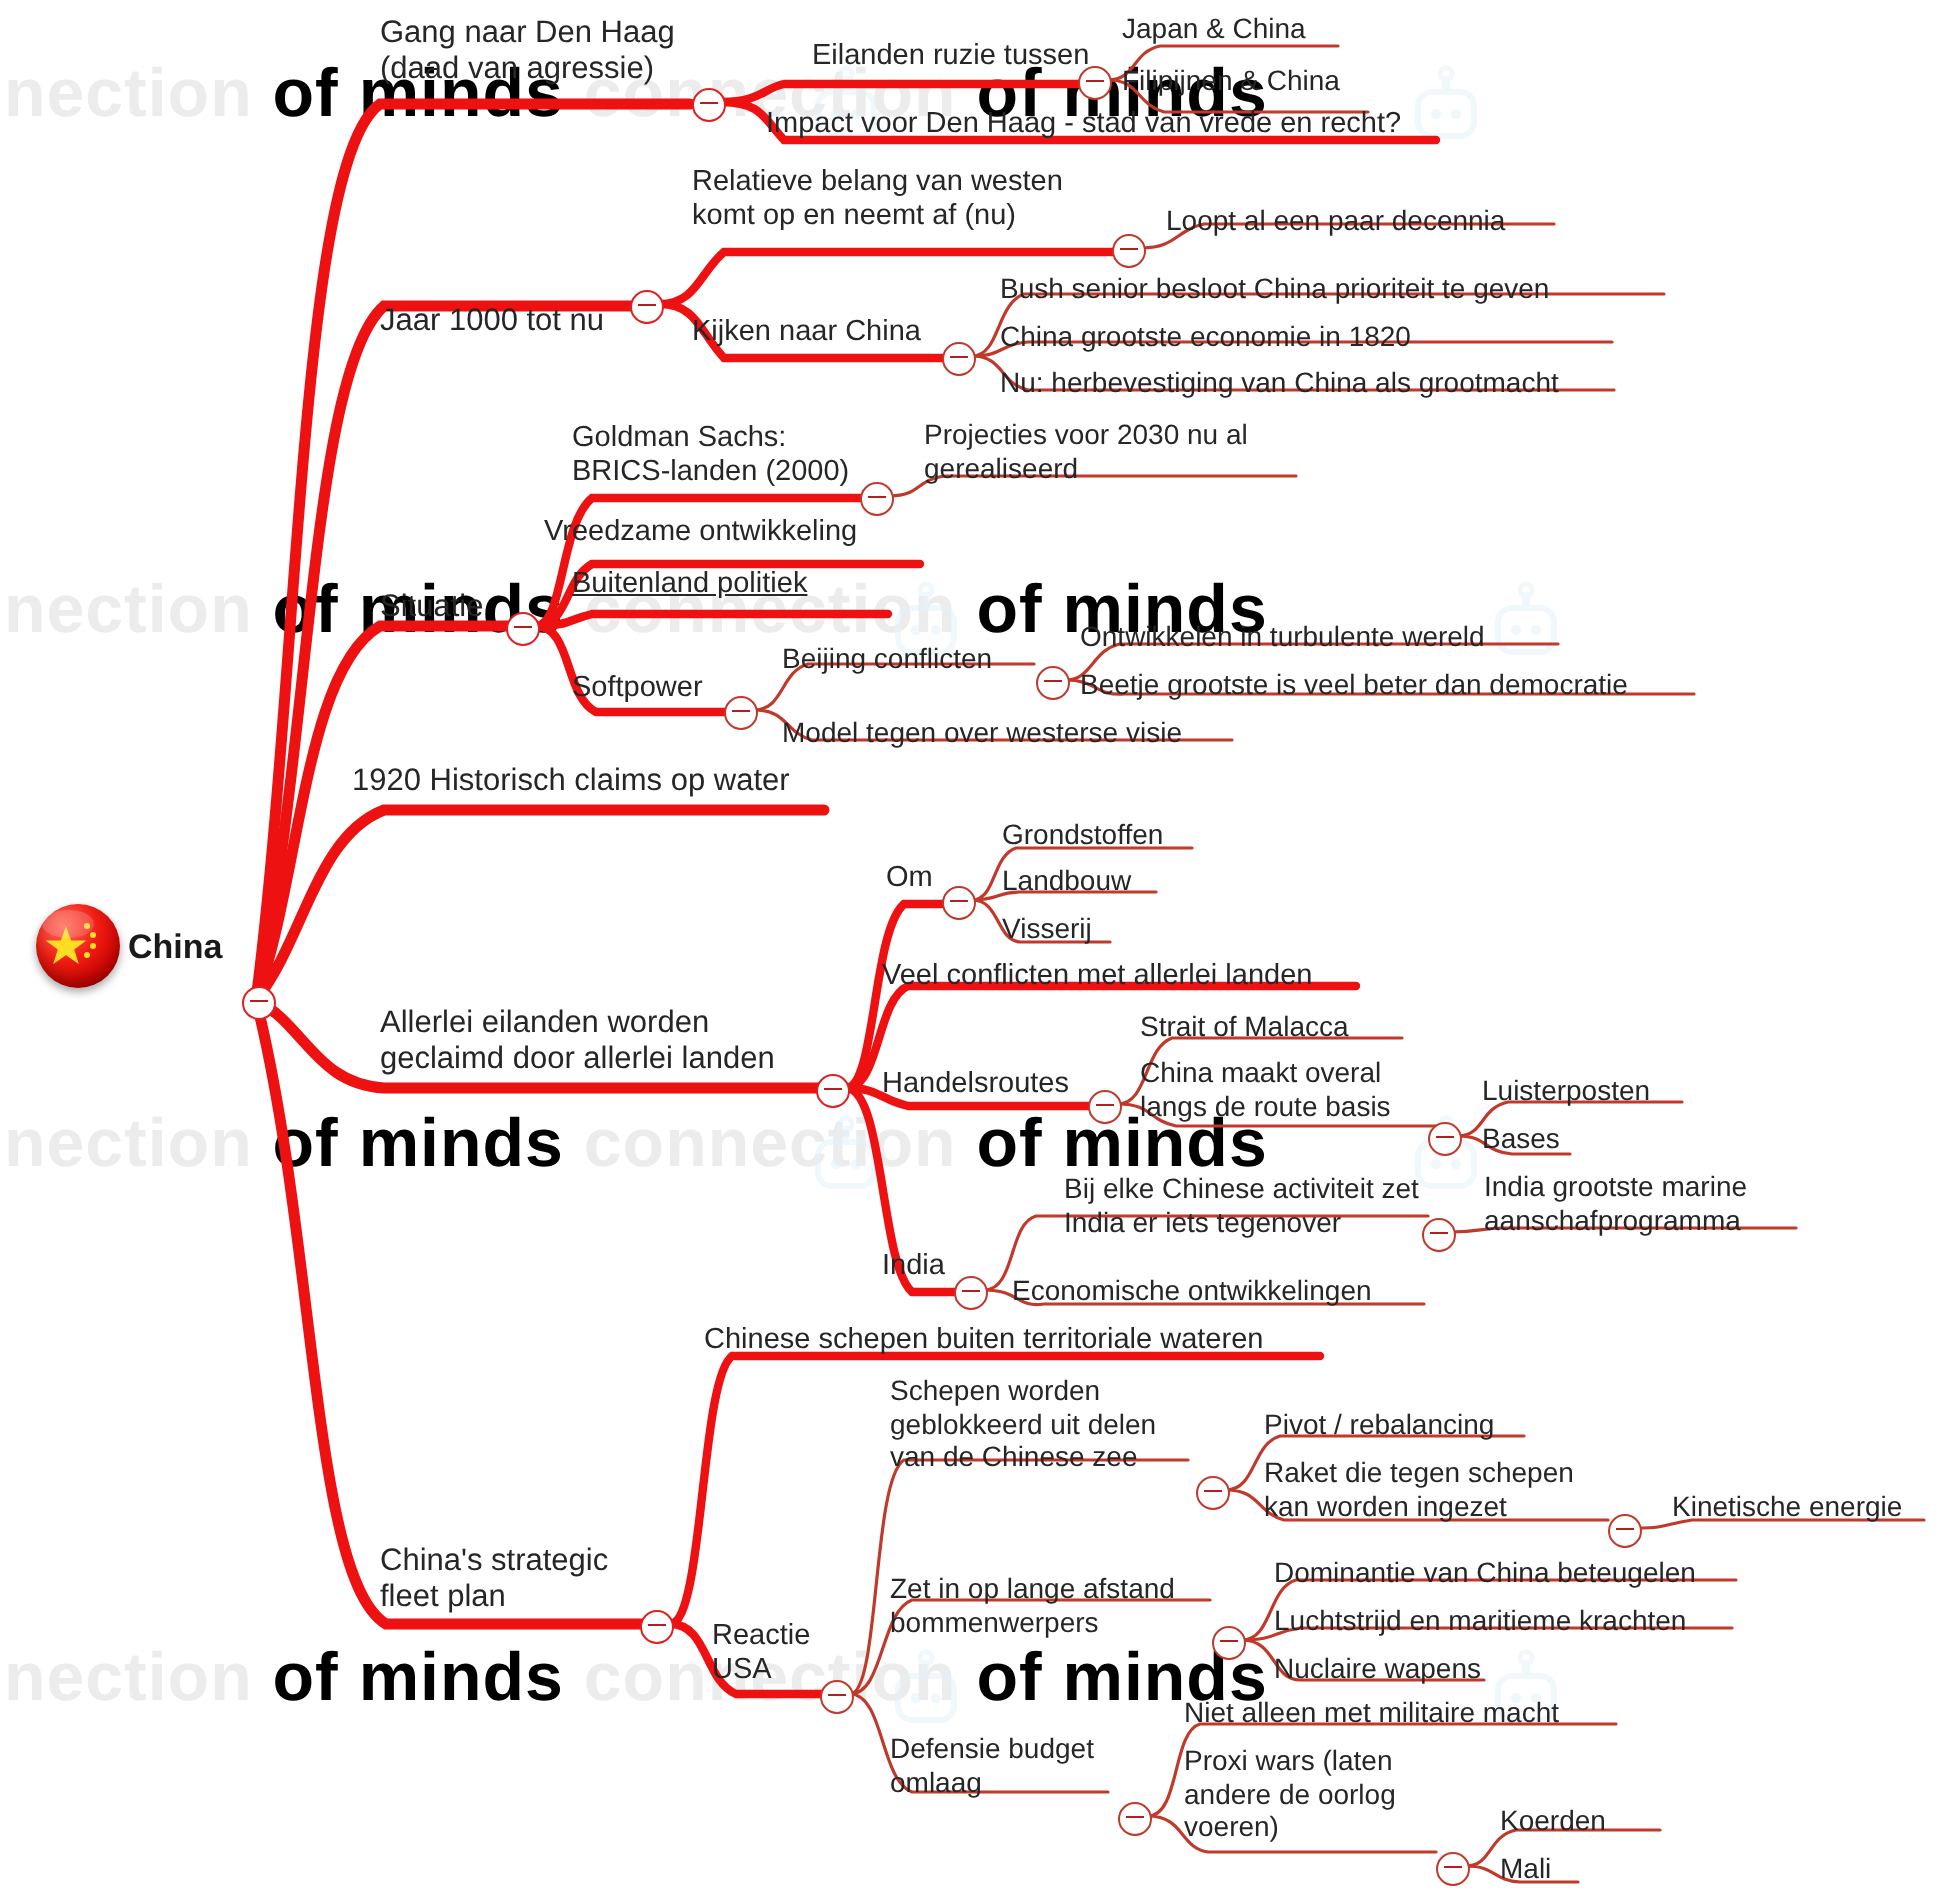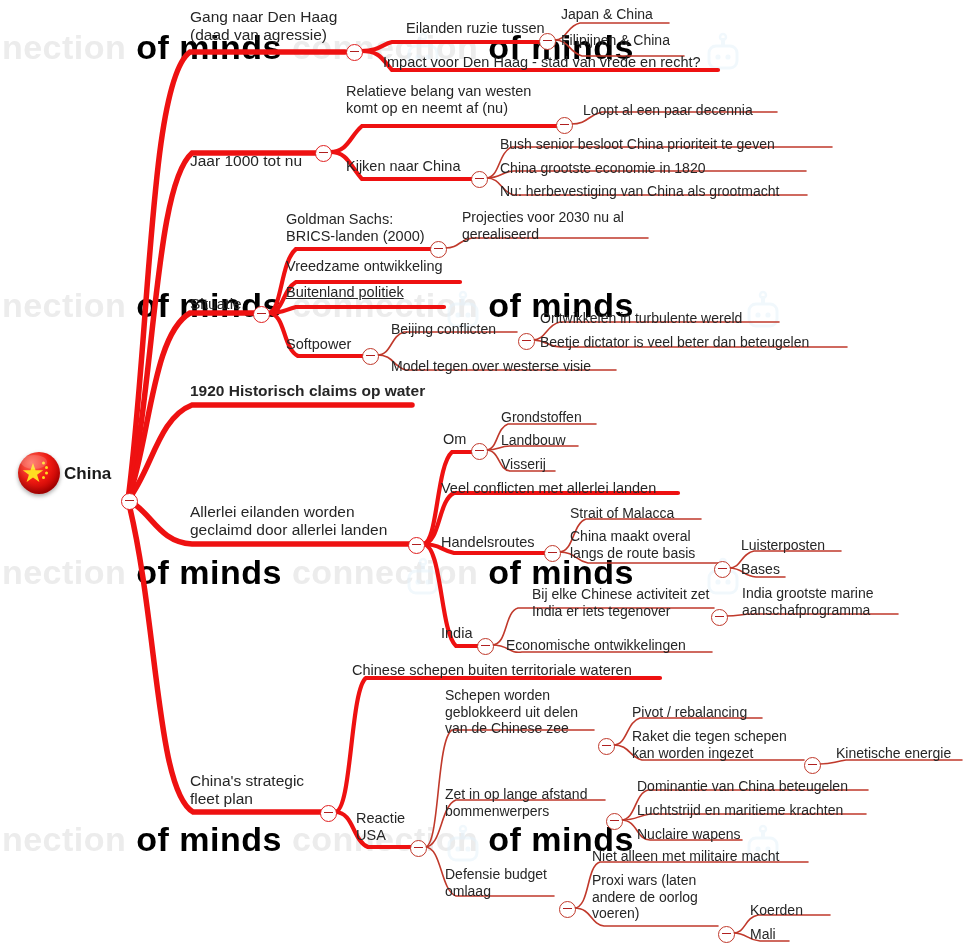--- a/index.html
+++ b/index.html
@@ -280,28 +280,28 @@
       <div class="node lvl3" id="n_loopt" style="left: 583px; top: 102px;">Loopt al een paar decennia</div>
       <div class="node lvl2" id="n_kijken" style="left: 346px; top: 158px;">Kijken naar China</div>
       <div class="node lvl3" id="n_bush" style="left: 500px; top: 136px;">Bush senior besloot China prioriteit te geven</div>
       <div class="node lvl3" id="n_grootste" style="left: 500px; top: 160px;">China grootste economie in 1820</div>
       <div class="node lvl3" id="n_herbevest" style="left: 500px; top: 183px; text-align: center;">Nu: herbevestiging van China als grootmacht</div>
       <div class="node lvl1" id="n_situatie" style="left: 190px; top: 295px;">Situatie</div>
       <div class="node lvl2" id="n_goldman" style="left: 286px; top: 211px;">Goldman Sachs:
 BRICS-landen (2000)</div>
       <div class="node lvl3" id="n_projecties" style="left: 462px; top: 209px;">Projecties voor 2030 nu al
 gerealiseerd</div>
-      <div class="node lvl2" id="n_vreedzame" style="left: 286px; top: 258px; text-align: center;">Vreedzame ontwikkeling</div>
+      <div class="node lvl2" id="n_vreedzame" style="left: 272px; top: 258px; text-align: center;">Vreedzame ontwikkeling</div>
       <div class="node lvl2" id="n_buitenland" style="left: 286px; top: 284px; text-decoration: underline;">Buitenland politiek</div>
       <div class="node lvl2" id="n_softpower" style="left: 286px; top: 336px;">Softpower</div>
       <div class="node lvl3" id="n_beijing" style="left: 391px; top: 321px;">Beijing conflicten</div>
       <div class="node lvl4" id="n_ontwikkelen" style="left: 540px; top: 310px;">Ontwikkelen in turbulente wereld</div>
-      <div class="node lvl4" id="n_dictator" style="left: 540px; top: 334px;">Beetje dictator is veel beter dan beteugelen</div>
+      <div class="node lvl4" id="n_dictator" style="left: 540px; top: 334px;">Beetje grootste is veel beter dan democratie</div>
       <div class="node lvl3" id="n_model" style="left: 391px; top: 358px;">Model tegen over westerse visie</div>
-      <div class="node lvl1" id="n_1920" style="left: 190px; top: 382px; font-weight: bold;">1920 Historisch claims op water</div>
+      <div class="node lvl1" id="n_1920" style="left: 176px; top: 382px;">1920 Historisch claims op water</div>
       <div class="node lvl1" id="n_allerlei" style="left: 190px; top: 503px;">Allerlei eilanden worden
 geclaimd door allerlei landen</div>
       <div class="node lvl2" id="n_om" style="left: 443px; top: 431px;">Om</div>
       <div class="node lvl3" id="n_grondstoffen" style="left: 501px; top: 409px;">Grondstoffen</div>
       <div class="node lvl3" id="n_landbouw" style="left: 501px; top: 432px;">Landbouw</div>
       <div class="node lvl3" id="n_visserij" style="left: 501px; top: 456px;">Visserij</div>
       <div class="node lvl2" id="n_veelconf" style="left: 441px; top: 480px;">Veel conflicten met allerlei landen</div>
       <div class="node lvl2" id="n_handels" style="left: 441px; top: 534px;">Handelsroutes</div>
       <div class="node lvl3" id="n_malacca" style="left: 570px; top: 505px;">Strait of Malacca</div>
       <div class="node lvl3" id="n_maaktoveral" style="left: 570px; top: 528px;">China maakt overal

